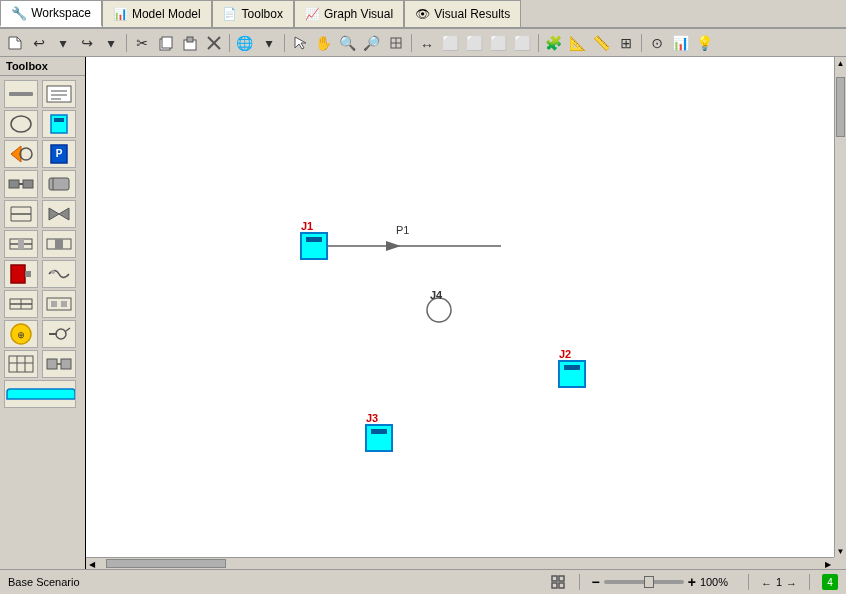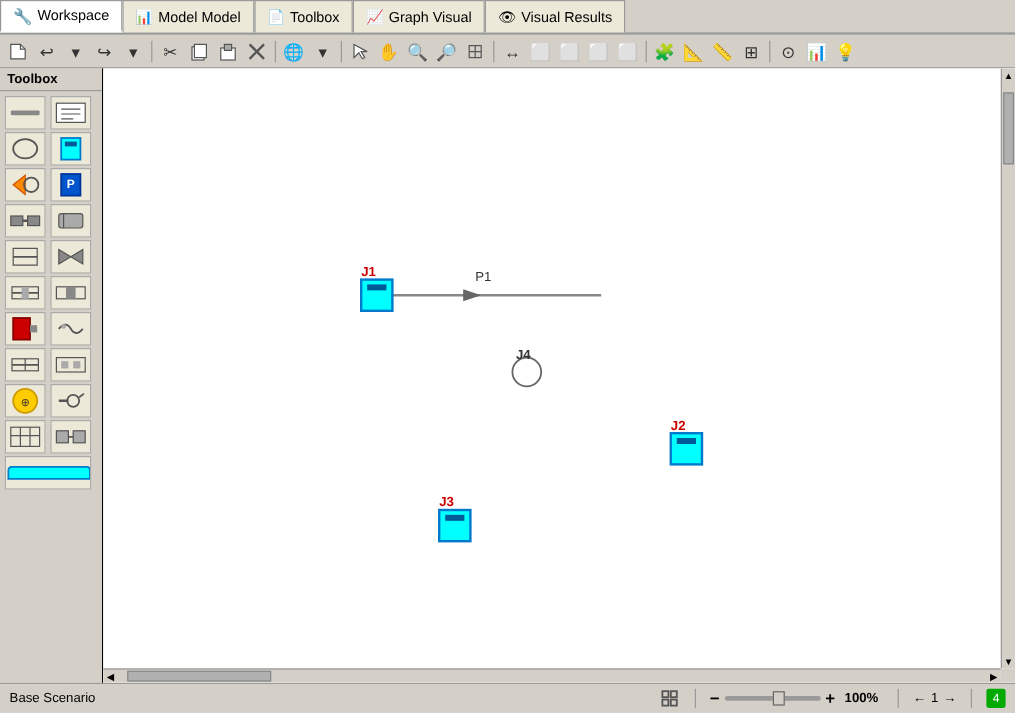--- a/index.html
+++ b/index.html
@@ -517,21 +517,21 @@
         </svg>
     </div>
   </div>
   <div class="status-sep"></div>
   <div class="zoom-slider">
     <span style="cursor:pointer; font-size:14px; font-weight:bold;">−</span>
     <div class="slider-track">
       <div class="slider-thumb"></div>
     </div>
     <span style="cursor:pointer; font-size:14px; font-weight:bold;">+</span>
-    <span style="min-width:36px; text-align:center;font-weight:bold;">100%</span>
+    <span style="min-width:36px; text-align:left;">100%</span>
   </div>
   <div class="status-sep"></div>
   <div class="status-section">
     <span style="cursor:pointer;">←</span>
     <span>1</span>
     <span>→</span>
   </div>
   <div class="status-sep"></div>
   <div class="status-green-badge">4</div>
 </div>

